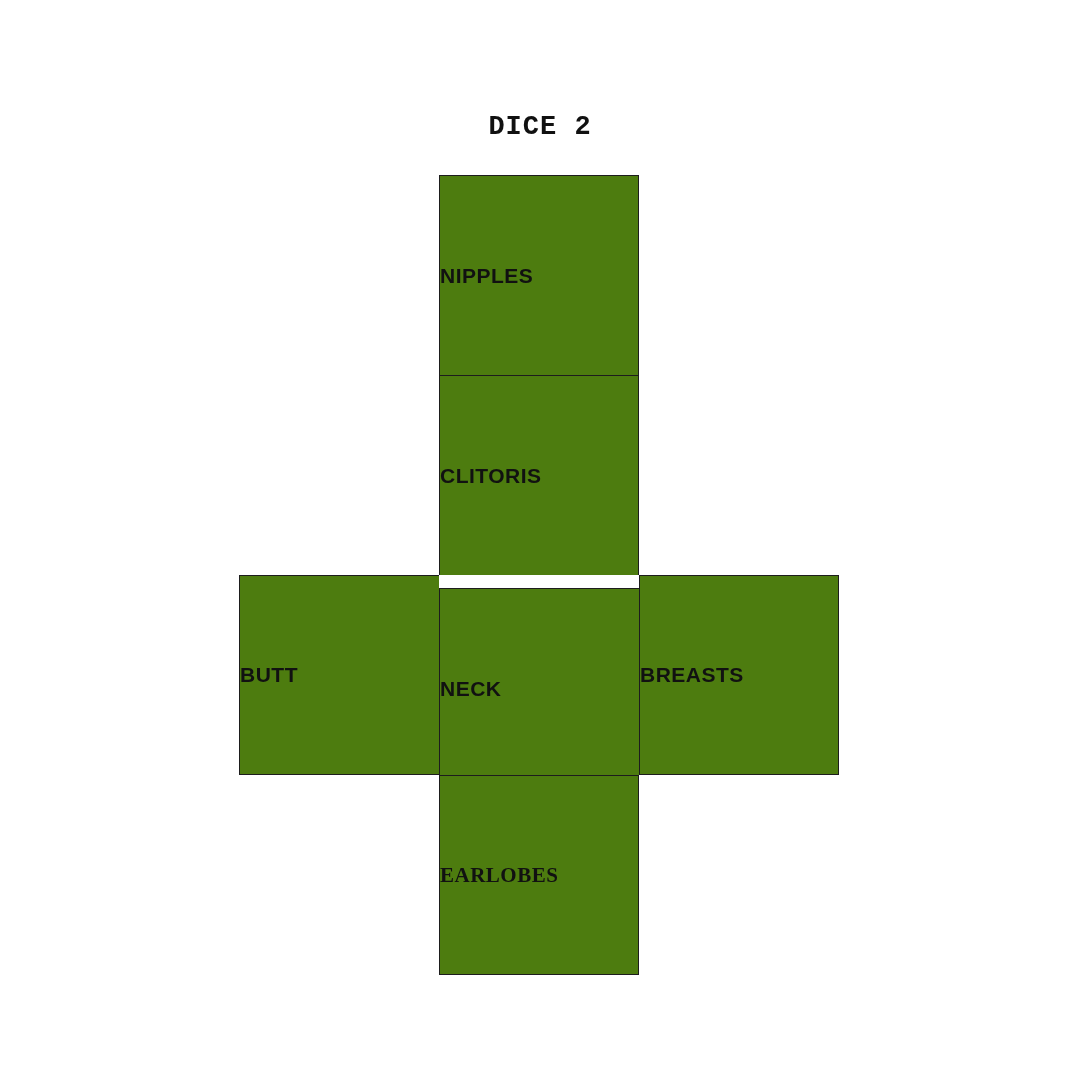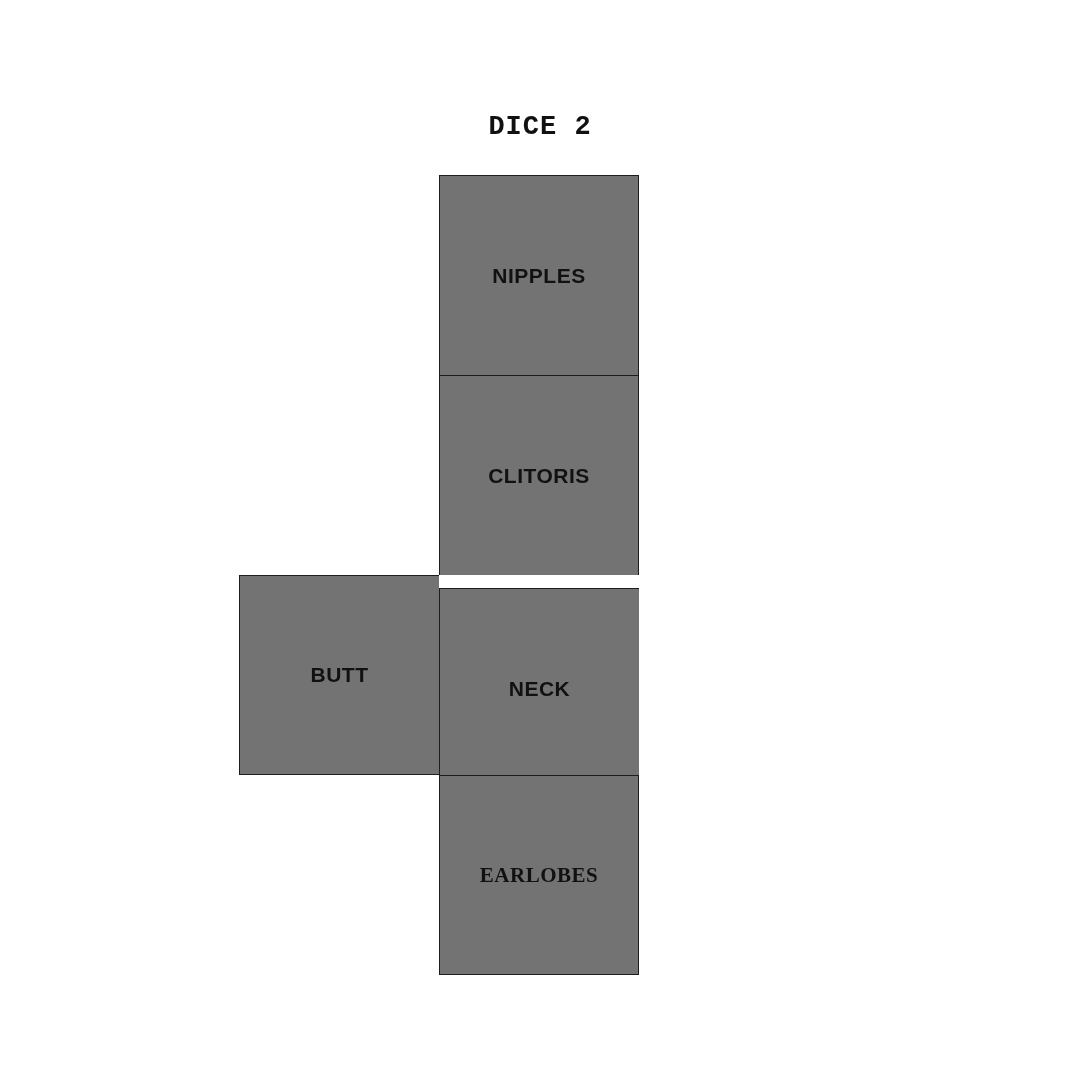--- a/index.html
+++ b/index.html
@@ -35,22 +35,21 @@
     height: 800px;
   }
   .face {
     position: absolute;
     width: 200px;
     height: 200px;
     box-sizing: border-box;
     border: 0 solid #1d1d1d;
     display: flex;
     align-items: center;
-    justify-content: center;
-    background: #737373;
+    background: #4d7c0f;
   }
   .face-label {
     font-size: 21px;
     font-weight: bold;
     letter-spacing: 0.5px;
     color: #111111;
     text-align: center;
   }
   
   .f-top          { left: 200px; top: 0;     border-width: 1.5px 1.5px 0 1.5px; }
@@ -76,18 +75,21 @@
   </div>
 
   <div class="face f-upper-middle">
     <span class="face-label">CLITORIS</span>
   </div>
 
   <div class="face f-center">
     <span class="face-label">NECK</span>
   </div>
 
+  <div class="face f-middle-right">
+    <span class="face-label">BREASTS</span>
+  </div>
 
   <div class="face f-bottom">
     <span class="face-label">EARLOBES</span>
   </div>
 
 </div>
 
 </body></html>

